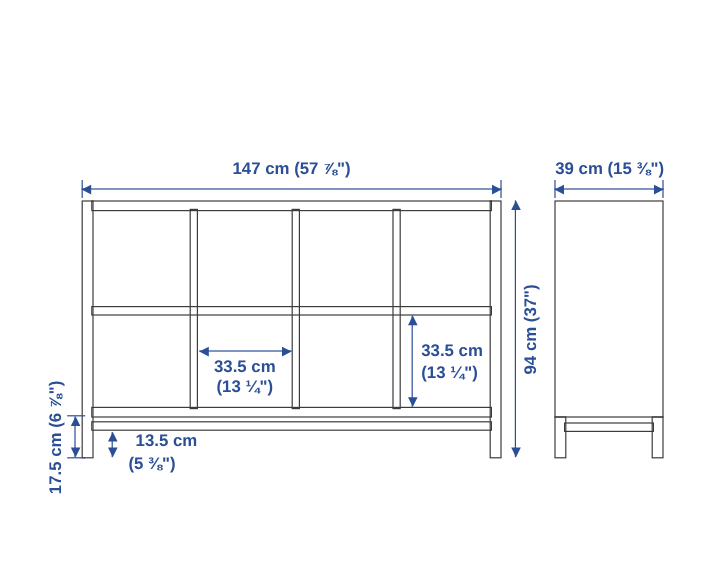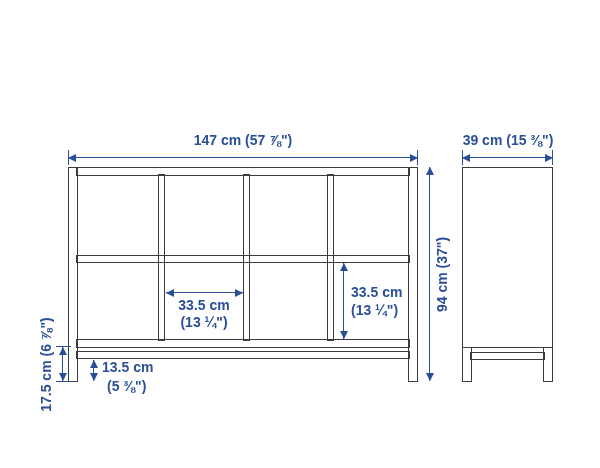--- a/index.html
+++ b/index.html
@@ -72,21 +72,21 @@
 
   <div class="dl" style="left:343px;top:263px;width:1px;height:76px"></div>
   <div class="arr u" style="left:339.5px;top:263px"></div>
   <div class="arr d" style="left:339.5px;top:331px"></div>
   <div class="lbl" style="left:351px;top:284px">33.5 cm</div>
   <div class="lbl" style="left:351px;top:302px">(13 ¼")</div>
 
   <div class="dl" style="left:93px;top:360px;width:1px;height:21px"></div>
   <div class="arr u" style="left:89.5px;top:360px"></div>
   <div class="arr d" style="left:89.5px;top:373px"></div>
-  <div class="lbl" style="left:102px;top:359px">13.5 cm</div>
+  <div class="lbl" style="left:113px;top:359px">13.5 cm</div>
   <div class="lbl" style="left:107px;top:378px">(5 ⅜")</div>
 
   <div class="dl" style="left:56px;top:346px;width:15px;height:1px"></div>
   <div class="dl" style="left:56px;top:381px;width:15px;height:1px"></div>
   <div class="dl" style="left:62px;top:347px;width:1px;height:34px"></div>
   <div class="arr u" style="left:58.5px;top:347px"></div>
   <div class="arr d" style="left:58.5px;top:373px"></div>
   <div class="lbl ctr rot" style="left:-10px;top:356px;width:112px">17.5 cm (6 ⅞")</div>
 
 </div>

